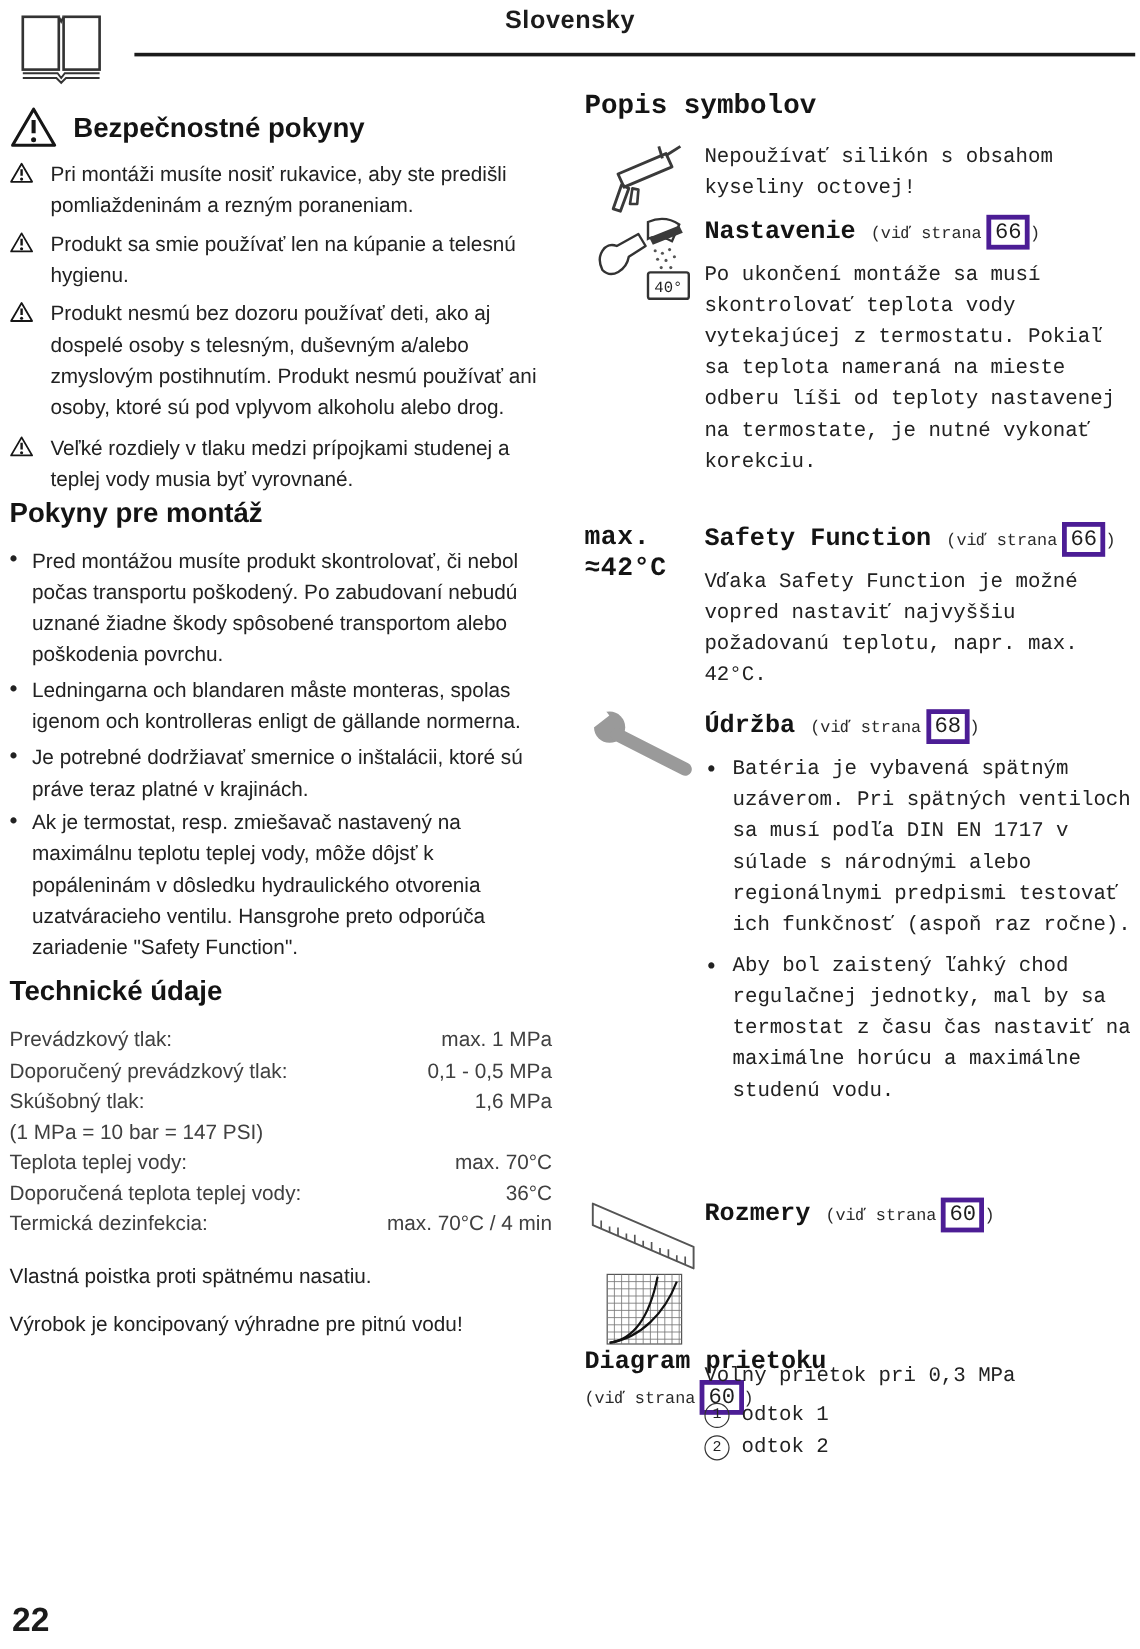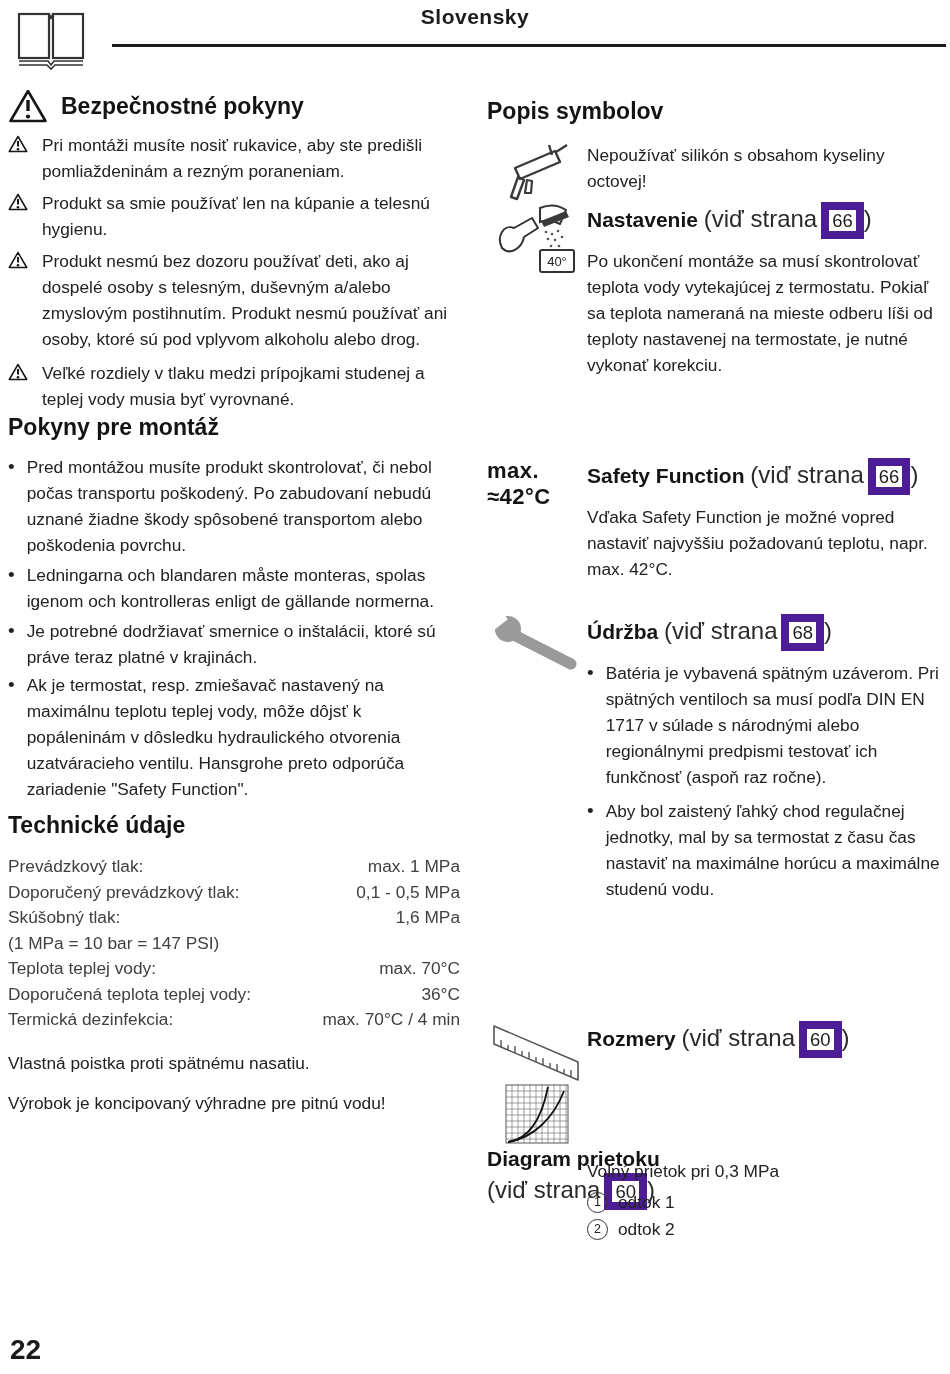--- a/index.html
+++ b/index.html
@@ -7,30 +7,30 @@
   .page { position:relative; width:950px; height:1374px; background:#fff; overflow:hidden; }
 
   
   .book-icon { position:absolute; left:15px; top:10px; }
   .doc-title { position:absolute; left:0; right:0; top:5px; text-align:center;
                font-size:21px; font-weight:bold; letter-spacing:0.5px; }
   .head-rule { position:absolute; left:112px; right:4px; top:44px; height:3px; background:#1b1b1b; }
 
   
   .col-left  { position:absolute; left:8px;  top:88px; width:452px; height:1240px; }
-  .col-right { position:absolute; left:487px; top:96px; width:458px; height:1240px; }
+  .col-right { position:absolute; left:487px; top:73px; width:458px; height:1240px;font-family:Liberation Mono, monospace; }
   .abs { position:absolute; left:0; right:0; }
 
   
   .h1 { font-size:23px; font-weight:bold; color:#141414; }
   .h1-row { display:flex; align-items:center; gap:13px; }
   .body-txt { font-size:17.3px; line-height:26px; color:#222; }
   .sub-head { font-size:21px; font-weight:bold; color:#141414; white-space:nowrap; }
-  .sh-ref { font-weight:normal; font-size:24px; color:#2a2a2a; }
-  .ref-box { display:inline-block; border:8px solid #4c1d95; padding:0 3px; margin:0 0 0 4px;
+  .sh-ref { font-weight:normal; font-size:14px; color:#2a2a2a; }
+  .ref-box { display:inline-block; border:4px solid #4c1d95; padding:0 3px; margin:0 0 0 4px;
              font-weight:normal; font-size:18.5px; line-height:21px; color:#1c1c1c; }
 
   
   .warn-item { display:flex; gap:14px; }
   .warn-item .tri { flex:none; margin-top:3px; }
   .bullet-item { display:flex; gap:12px; }
   .bullet-item::before { content:"\2022"; font-size:19px; line-height:26px; flex:none; }
 
   
   .tech-row { display:flex; justify-content:space-between; font-size:17.3px; line-height:25.5px; color:#404040; }

